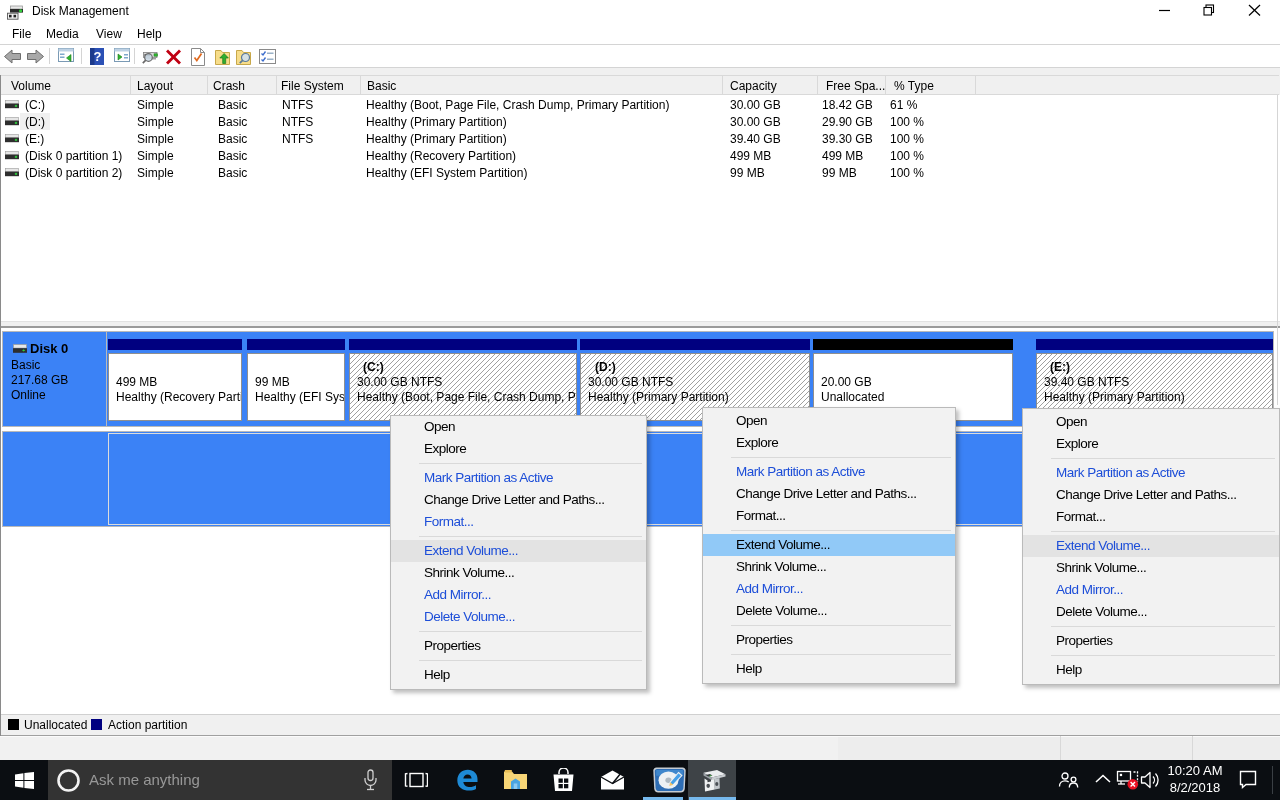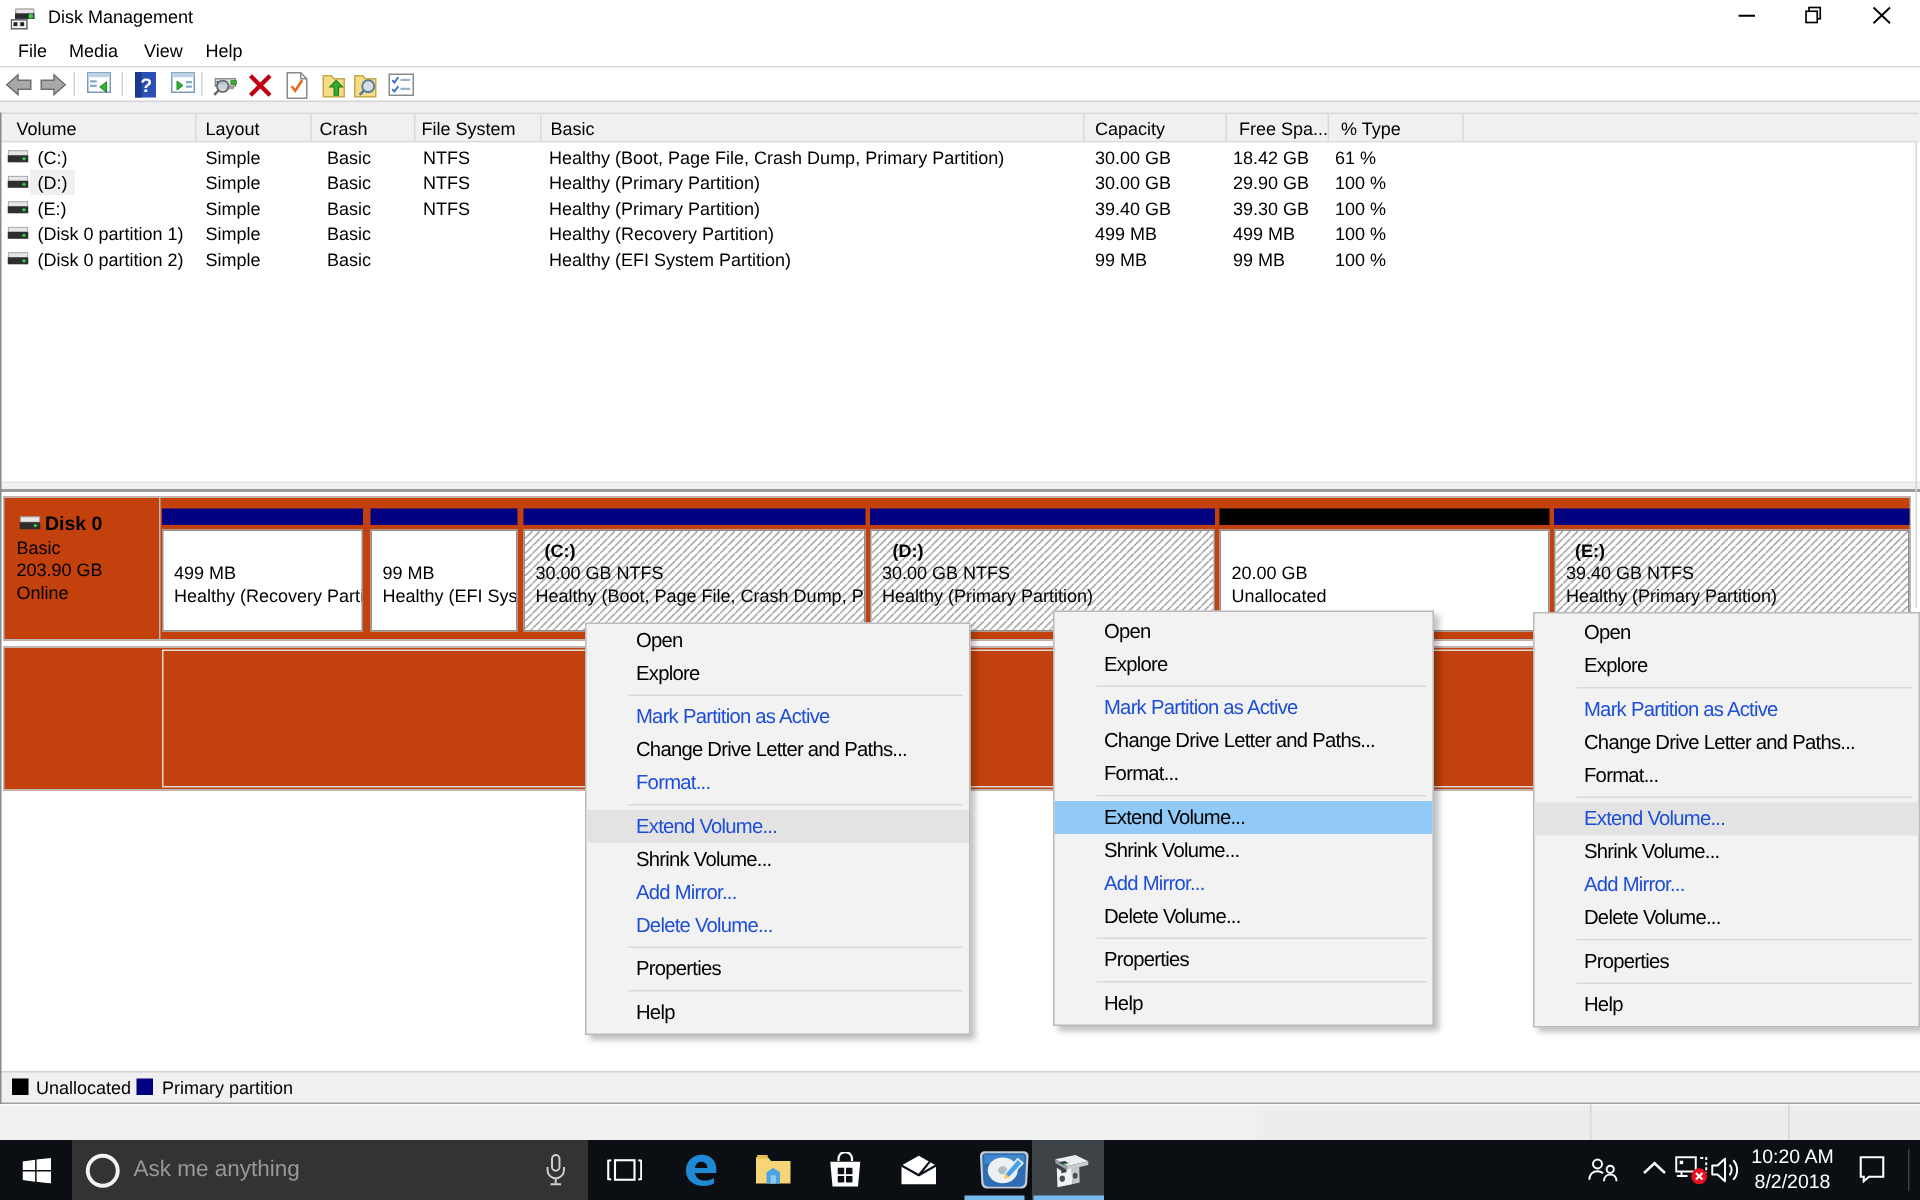--- a/index.html
+++ b/index.html
@@ -28,21 +28,21 @@
 .row { position:absolute; left:0; width:1280px; height:17px; }
 .row span { position:absolute; top:2px; white-space:nowrap; }
 .vicon { position:absolute; left:5px; top:4px; width:14px; height:9px; }
 
 #split1 { left:0; top:321px; width:1280px; height:1px; background:#e2e2e2; }
 #splitg { left:0; top:322px; width:1280px; height:9px; background:#f0f0f0; }
 #split2 { left:0; top:326px; width:1280px; height:2px; background:#9a9a9a; }
 
 
 #gfx { left:0; top:328px; width:1280px; height:388px; background:#fff; }
-.band { position:absolute; left:2px; width:1272px; background:#c2410c;
+.band { position:absolute; left:2px; width:1272px; background:#3b82f6;
   border:1px solid #b9b9b9; }
 .dlabel { position:absolute; left:0; top:0; width:104px; height:100%;
   border-right:1px solid #b9b9b9; font-size:12px; color:#000; }
 .dlabel div { position:absolute; white-space:nowrap; }
 .part { position:absolute; }
 .pbar { position:absolute; left:0; top:0; width:100%; height:11px; background:#000080; }
 .pbody { position:absolute; left:0; top:14px; width:100%; height:68px;
   background:#fff; border:1px solid #8f8f8f; overflow:hidden; }
 .hatch { }
 .hp { position:absolute; left:0; top:0; width:100%; height:100%; }
@@ -280,21 +280,21 @@
 
     <div class="band" style="top:3px;height:96px">
       <div class="dlabel">
         <svg style="position:absolute;left:10px;top:12px" width="14" height="10" viewBox="0 0 14 10">
           <rect x="0.5" y="0.5" width="13" height="3.6" fill="#e8e8e8" stroke="#9a9a9a" stroke-width="0.7"></rect>
           <rect x="0" y="4.2" width="14" height="4.6" fill="#2e2e2e"></rect>
           <path d="M 10.6 5.2 l 1.5 1.2 l -1.5 1.2 l -1.5 -1.2 Z" fill="#2fd13e"></path>
         </svg>
         <div style="left:27px;top:9px;font-weight:bold;font-size:13px">Disk 0</div>
         <div style="left:8px;top:26px">Basic</div>
-        <div style="left:8px;top:41px">203.90 GB</div>
+        <div style="left:8px;top:41px">217.68 GB</div>
         <div style="left:8px;top:56px">Online</div>
       </div>
 
       <div class="part" style="left:105px;top:7px;width:134px;height:85px">
         <div class="pbar"></div>
         <div class="pbody">
           <div style="left:7px;top:21px">499 MB</div>
           <div style="left:7px;top:36px">Healthy (Recovery Partition)</div>
         </div>
       </div>
@@ -330,21 +330,21 @@
                   <path d="M-1 6 L6 -1" stroke="#8f8f8f" stroke-width="0.85" fill="none"></path>
                 </pattern>
               </defs>
               <rect width="228" height="66" fill="url(#hd)"></rect>
             </svg>
           <div style="left:14px;top:6px;font-weight:bold">(D:)</div>
           <div style="left:7px;top:21px">30.00 GB NTFS</div>
           <div style="left:7px;top:36px">Healthy (Primary Partition)</div>
         </div>
       </div>
-      <div class="part" style="left:810px;top:7px;width:220px;height:85px">
+      <div class="part" style="left:810px;top:7px;width:200px;height:85px">
         <div class="pbar" style="background:#000"></div>
         <div class="pbody">
           <div style="left:7px;top:21px">20.00 GB</div>
           <div style="left:7px;top:36px">Unallocated</div>
         </div>
       </div>
       <div class="part" style="left:1033px;top:7px;width:237px;height:85px">
         <div class="pbar"></div>
         <div class="pbody hatch">
           <svg class="hp" width="235" height="66" viewBox="0 0 235 66" preserveAspectRatio="none">
@@ -364,21 +364,21 @@
 
     <div class="band" style="top:103px;height:96px">
       <div style="position:absolute;left:105px;top:1px;width:1164px;height:92px;border:1px solid #dcdcdc"></div>
     </div>
   </div>
 
   <div class="abs" id="legend">
     <div class="abs" style="left:8px;top:4px;width:11px;height:11px;background:#000"></div>
     <span class="abs" style="left:24px;top:3px">Unallocated</span>
     <div class="abs" style="left:91px;top:4px;width:11px;height:11px;background:#000080"></div>
-    <span class="abs" style="left:108px;top:3px">Primary partition</span>
+    <span class="abs" style="left:108px;top:3px">Action partition</span>
   </div>
   <div class="abs" id="understrip-l"></div>
   <div class="abs" id="understrip-r"></div>
   <div class="uline" style="left:1060px"></div>
   <div class="uline" style="left:1192px"></div>
 
   <div class="menu" id="menu1" style="left:390px;top:415px;width:257px;padding-top:0">
     <div class="mi">Open</div>
     <div class="mi">Explore</div>
     <div class="sep"></div>

